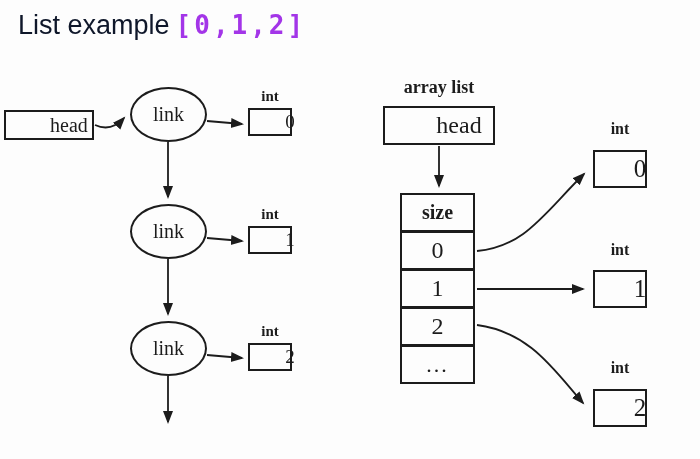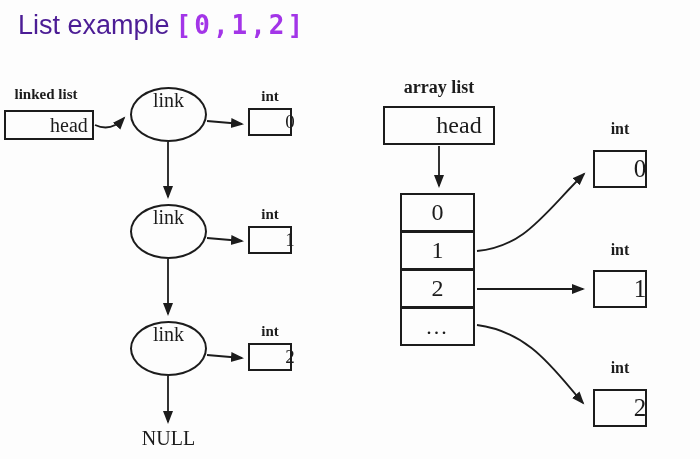--- a/index.html
+++ b/index.html
@@ -2,27 +2,27 @@
 <html><head>
 <meta charset="utf-8">
 <style>
   html,body{margin:0;padding:0;background:#ffffff;}
   #stage{
     position:relative;width:700px;height:459px;background:#fdfdfd;
     font-family:"Liberation Serif",serif;color:#1c1c1c;overflow:hidden;
   }
   
   .title-row{position:absolute;left:18px;top:10px;white-space:nowrap;}
-  .title-text{font-family:"Liberation Sans",sans-serif;font-size:27px;color:#4c1d95;}
+  .title-text{font-family:"Liberation Sans",sans-serif;font-size:27px;color:#0f172a;}
   .title-code{font-family:"DejaVu Sans Mono",monospace;font-size:26px;font-weight:700;
     color:#a335e8;letter-spacing:3px;margin-left:6px;}
   
   .abs{position:absolute;box-sizing:border-box;}
   .box{border:2px solid #1c1c1c;display:flex;align-items:center;justify-content:center;background:transparent;padding-left:40px;}
-  .ellipse{border:2px solid #1c1c1c;border-radius:50%;display:flex;align-items:flex-start;justify-content:center;}
+  .ellipse{border:2px solid #1c1c1c;border-radius:50%;display:flex;align-items:center;justify-content:center;}
   .blabel{font-weight:700;text-align:center;}
   .ctr{text-align:center;display:flex;align-items:center;justify-content:center;}
   
   .col{left:400px;top:193px;width:75px;}
   .cell{box-sizing:border-box;border:2px solid #1c1c1c;height:39px;margin-top:-1px;
     display:flex;align-items:center;justify-content:center;}
   .cell:first-child{margin-top:0;}
   svg.wires{position:absolute;left:0;top:0;width:700px;height:459px;pointer-events:none;}
   svg.wires path{stroke:#1c1c1c;stroke-width:1.8;fill:none;}
 </style>
@@ -49,21 +49,20 @@
     <path d="M 168 259 L 168 314" marker-end="url(#ah)"></path>
     <path d="M 207 355 L 242 358" marker-end="url(#ah)"></path>
     <path d="M 168 376 L 168 422" marker-end="url(#ah)"></path>
 
     <path d="M 439 146 L 439 186" marker-end="url(#ah)"></path>
     <path d="M 477 251 C 525 247 545 212 584 174" marker-end="url(#ah)"></path>
     <path d="M 477 289 L 583 289" marker-end="url(#ah)"></path>
     <path d="M 477 325 C 530 332 554 370 583 403" marker-end="url(#ah)"></path>
   </svg>
 
-  <div class="abs blabel" style="left:6px;top:86px;width:80px;font-size:15px;">linked list</div>
 
   <div class="abs box" style="left:4px;top:110px;width:90px;height:30px;font-size:20px;">
     <span>head</span>
   </div>
 
   <div class="abs ellipse" style="left:130px;top:87px;width:77px;height:55px;font-size:20px;">
     <span>link</span>
   </div>
   <div class="abs blabel" style="left:248px;top:88px;width:44px;font-size:15px;">int</div>
   <div class="abs box" style="left:248px;top:108px;width:44px;height:28px;font-size:19px;">
@@ -79,29 +78,31 @@
   </div>
 
   <div class="abs ellipse" style="left:130px;top:321px;width:77px;height:55px;font-size:20px;">
     <span>link</span>
   </div>
   <div class="abs blabel" style="left:248px;top:323px;width:44px;font-size:15px;">int</div>
   <div class="abs box" style="left:248px;top:343px;width:44px;height:28px;font-size:19px;">
     <span>2</span>
   </div>
 
-  <div class="abs ctr" style="left:130px;top:427px;width:77px;font-size:20px;">NULL</div>
 
   <div class="abs blabel" style="left:383px;top:77px;width:112px;font-size:18px;">array list</div>
 
   <div class="abs box" style="left:383px;top:106px;width:112px;height:39px;font-size:24px;">
     <span>head</span>
   </div>
 
   <div class="abs col">
+    <div class="cell blabel" style="font-size:20px;">
+      <span>size</span>
+    </div>
     <div class="cell" style="font-size:24px;">
       <span>0</span>
     </div>
     <div class="cell" style="font-size:24px;">
       <span>1</span>
     </div>
     <div class="cell" style="font-size:24px;">
       <span>2</span>
     </div>
     <div class="cell" style="font-size:22px;letter-spacing:2px;">

